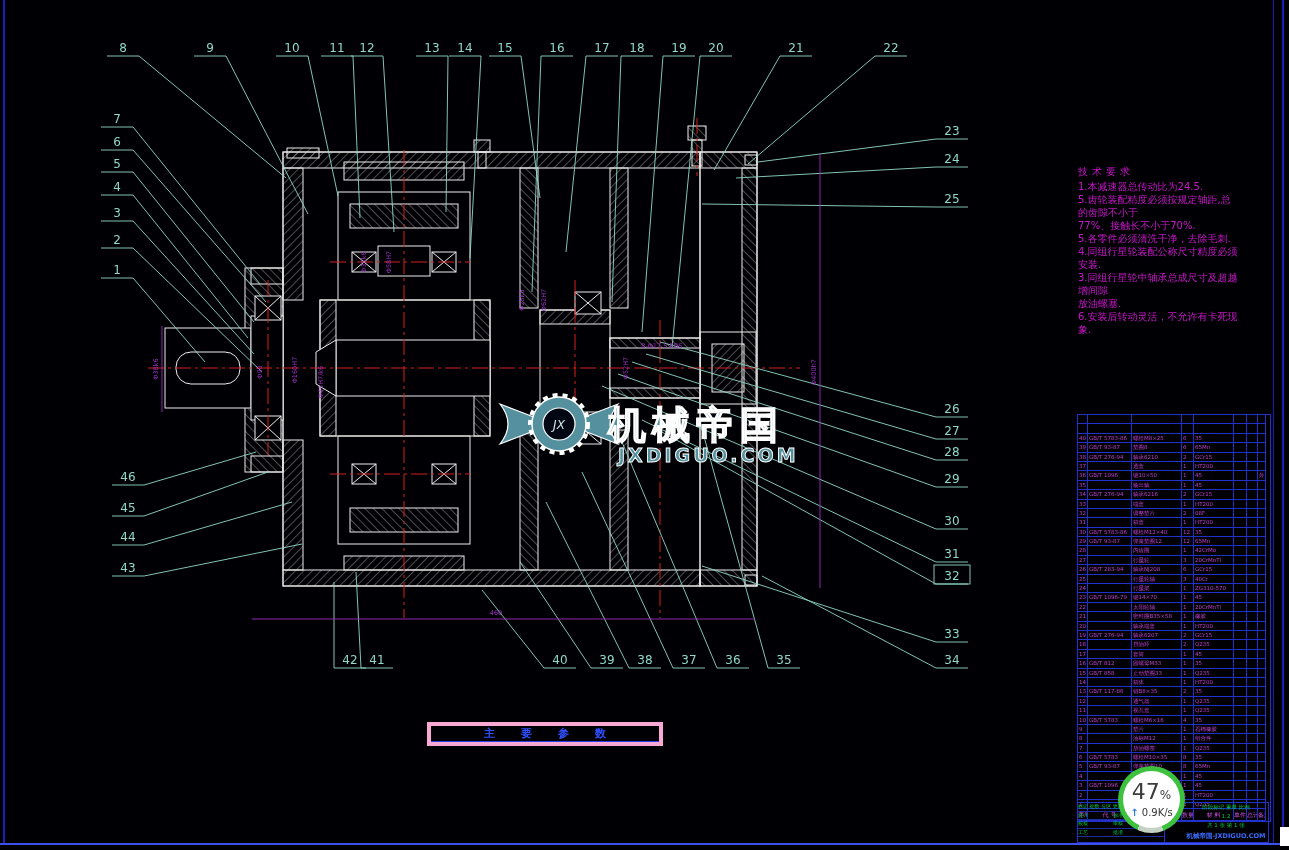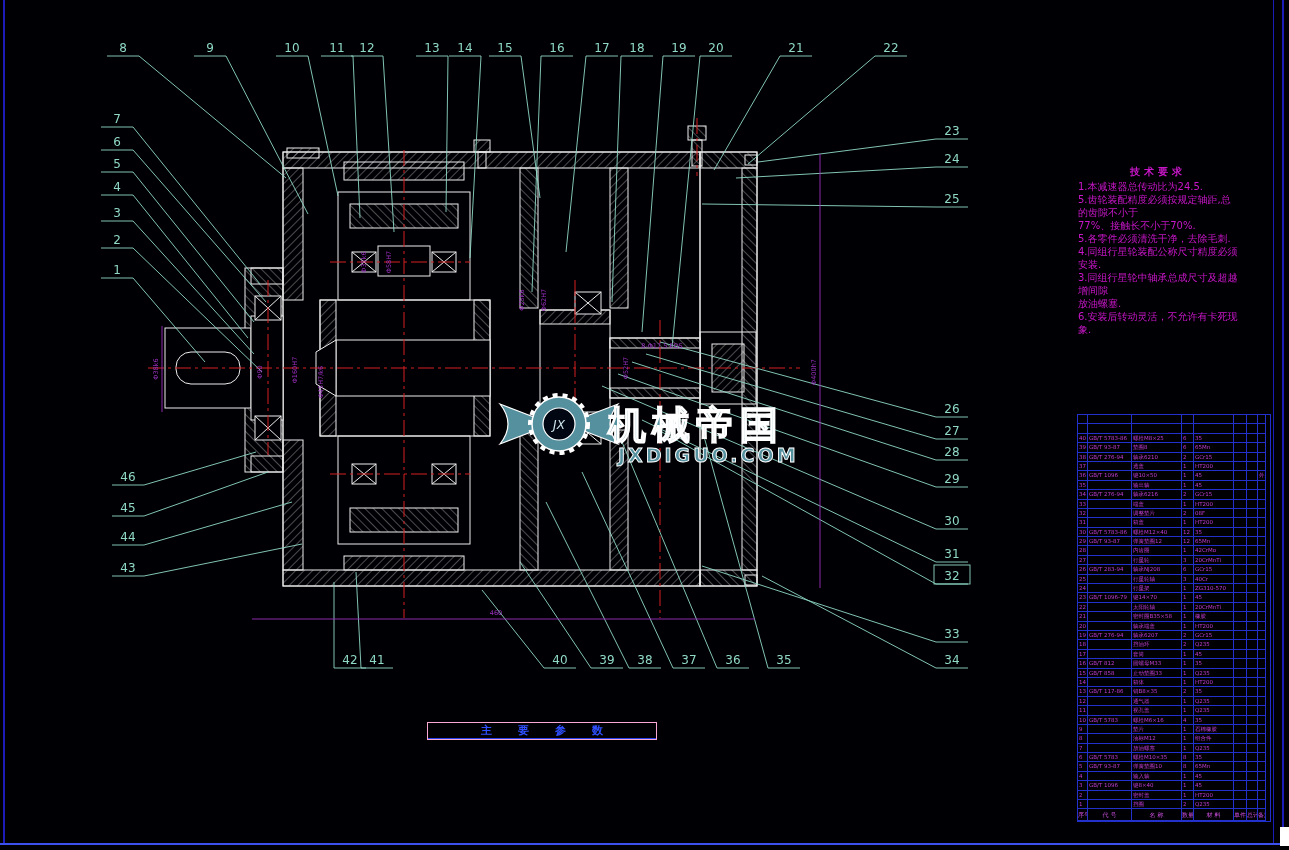--- a/index.html
+++ b/index.html
@@ -3,42 +3,42 @@
 <meta charset="utf-8">
 <style>
   html,body{margin:0;padding:0;background:#000;}
   #stage{position:relative;width:1289px;height:850px;background:#000004;overflow:hidden;
          font-family:"DejaVu Sans",sans-serif;}
   .frame-line{position:absolute;background:#1c1cb8;}
   #bottom-line{position:absolute;left:0;top:843px;width:1289px;height:2px;background:#3c50f0;}
   
   #tech-notes{position:absolute;left:1078px;top:165px;width:160px;color:#c816c8;
               font-size:10px;line-height:13px;}
-  #tech-notes .tn-title{text-align:center;font-weight:bold;letter-spacing:4px;margin-bottom:2px;}
+  #tech-notes .tn-title{text-align:left;font-weight:normal;letter-spacing:4px;margin-bottom:2px;}
   
   #bom{position:absolute;left:1077px;top:414px;width:192px;border:1px solid #2230cc;}
   .bom-grid{display:grid;grid-template-columns:10px 44px 50px 12px 40px 13px 11px 8px;}
   .bom-cell{border-right:1px solid #2230cc;border-bottom:1px solid #2230cc;height:8.4px;
             overflow:hidden;white-space:nowrap;font-size:5.5px;line-height:8.4px;
             color:#c03fd0;padding-left:1px;}
   .bom-head .bom-cell{height:11px;line-height:11px;font-size:6px;color:#cf4fe0;text-align:center;padding:0;}
   
   #title-block{position:absolute;left:1077px;top:802px;width:192px;height:41px;
                border:1px solid #2230cc;box-sizing:border-box;font-size:5px;color:#00cc44;}
   #tb-left{position:absolute;left:0;top:0;width:86px;height:100%;border-right:1px solid #2230cc;
            overflow:hidden;}
   #tb-left .tb-row{border-bottom:1px solid #202ca0;height:7.5px;line-height:7.5px;white-space:nowrap;overflow:hidden;}
   #tb-stamp{position:absolute;left:88px;top:1px;height:38px;color:#c03fd0;font-size:7px;
             writing-mode:vertical-rl;letter-spacing:2px;}
   #tb-right{position:absolute;left:104px;top:0;width:88px;height:100%;overflow:hidden;}
   #tb-right .tb-row{height:9px;line-height:9px;font-size:5.5px;white-space:nowrap;text-align:center;}
   #tb-site{position:absolute;left:104px;bottom:1px;width:88px;text-align:center;
            color:#3a6cff;font-size:6.5px;font-weight:bold;white-space:nowrap;}
   
-  #params{position:absolute;left:427px;top:722px;width:228px;border:1px solid #f9a8d4;
+  #params{position:absolute;left:427px;top:722px;width:228px;border:4px solid #f9a8d4;
           color:#3050ff;}
   #params .p-head{border-bottom:1px solid #2740e8;height:15px;line-height:15px;text-align:center;
           font-size:11px;font-weight:bold;letter-spacing:26px;text-indent:26px;}
   #params .p-row{display:flex;border-bottom:1px solid #2740e8;height:14.6px;line-height:14.6px;}
   #params .p-row:last-child{border-bottom:none;}
   #params .p-label{width:94px;border-right:1px solid #2740e8;text-align:center;font-size:9px;
           font-weight:bold;letter-spacing:3px;}
   #params .p-value{flex:1;text-align:center;font-size:8.5px;}
   
   #badge{position:absolute;left:1118px;top:766px;width:67px;height:67px;border-radius:50%;
@@ -778,20 +778,47 @@
         <div class="bom-cell">代 号</div>
         <div class="bom-cell">名 称</div>
         <div class="bom-cell">数量</div>
         <div class="bom-cell">材 料</div>
         <div class="bom-cell">单件</div>
         <div class="bom-cell">总计</div>
         <div class="bom-cell">备注</div>
       </div>
   </div>
 
+  <div id="title-block">
+    <div id="tb-left">
+        <div class="tb-row">标记 处数 分区 更改文件号 签名 年月日</div>
+        <div class="tb-row">设计　　　　　标准化</div>
+        <div class="tb-row">校核　　　　　审核</div>
+        <div class="tb-row">工艺　　　　　批准</div>
+        <div class="tb-row">　　　　　　　　</div>
+      </div>
+    <div id="tb-stamp">装配图</div>
+    <div id="tb-right">
+        <div class="tb-row">阶段标记  重量  比例</div>
+        <div class="tb-row">1:2</div>
+        <div class="tb-row">共 1 张  第 1 张</div>
+      </div>
+    <div id="tb-site">机械帝国-JXDIGUO.COM</div>
+  </div>
 
   <div id="params">
     <div class="p-head">主要参数</div>
   </div>
 
+  <div id="badge">
+    <div id="badge-inner">
+      <div id="badge-pct">
+        <span>47</span><span class="pct-sign">%</span>
+      </div>
+      <div id="badge-speed">
+        <span class="arrow">↑</span>
+        <span>0.9K/s</span>
+      </div>
+    </div>
+  </div>
 
   <div id="corner-white"></div>
 </div>
 
 </body></html>

